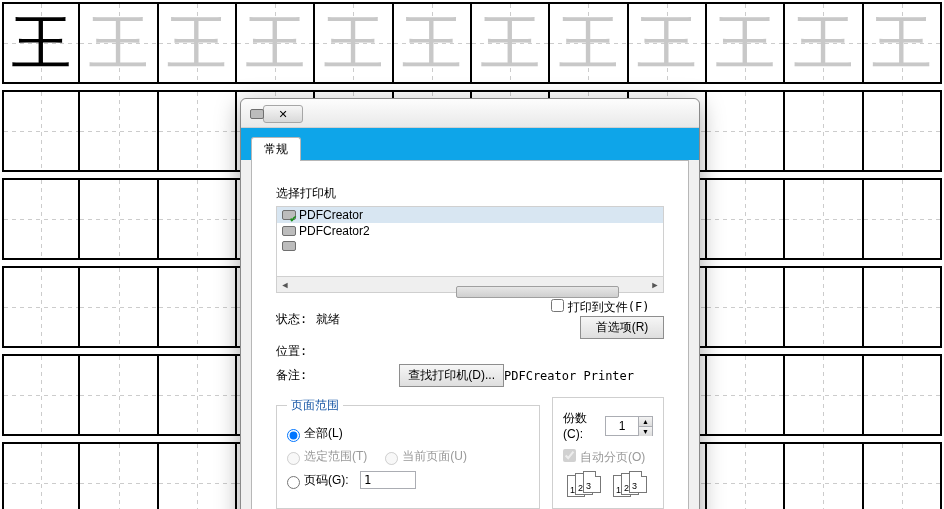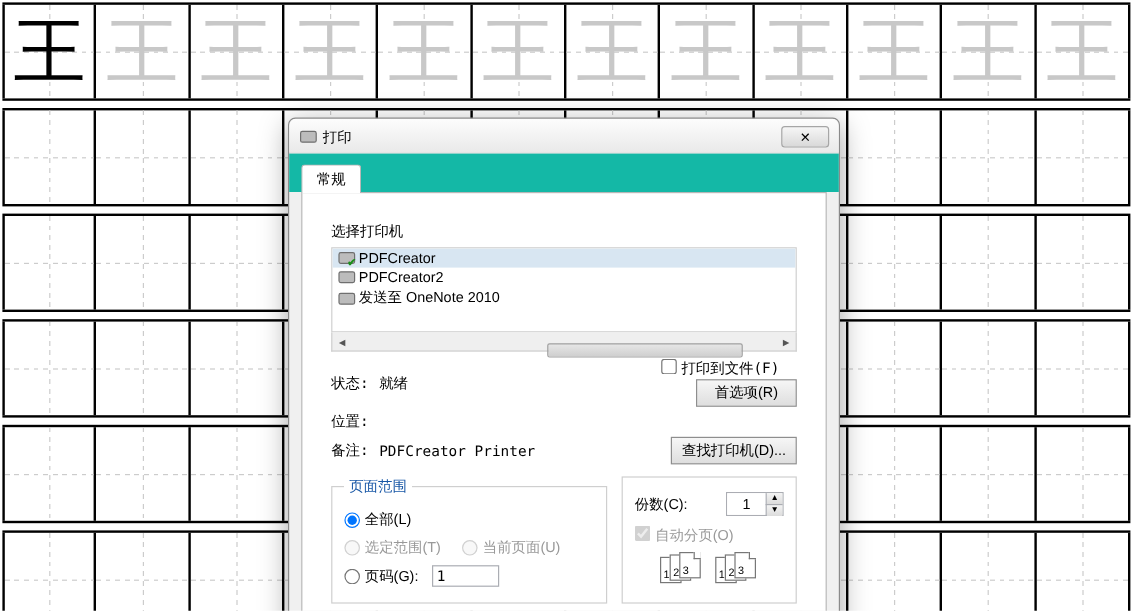--- a/index.html
+++ b/index.html
@@ -59,21 +59,21 @@
   }
   .titlebar .tt { margin-left: 6px; flex: 1; }
   .titlebar .xbtn {
     width: 40px; height: 18px;
     border: 1px solid #a6a6a6; border-radius: 3px;
     display: flex; align-items: center; justify-content: center;
     background: linear-gradient(#f6f6f6,#d9d9d9);
     font-family: "Segoe UI Symbol", sans-serif;
     font-size: 11px;
   }
-  .tabstrip { padding: 8px 10px 0 10px; background: #14b8a6; }
+  .tabstrip { padding: 8px 10px 0 10px; background: #0ea5e9; }
   .tab {
     display: inline-block;
     padding: 3px 12px;
     border: 1px solid #b7b7b7; border-bottom: none;
     background: #fff;
     border-radius: 3px 3px 0 0;
     position: relative; top: 1px;
   }
   .panel {
     margin: 0 10px 10px 10px;
@@ -123,21 +123,21 @@
     font-family: SimSun, Tahoma, sans-serif;
   }
 
   .lower { display: flex; gap: 12px; margin-top: 10px; }
   fieldset {
     border: 1px solid #cfcfcf;
     padding: 8px 10px 10px 10px;
     margin: 0;
   }
   legend { padding: 0 4px; color: #1857a6; }
-  .radio-line { display: flex; align-items: center; gap: 4px; margin: 3px 0; font-family: SimSun, Tahoma, sans-serif; }
+  .radio-line { display: flex; align-items: flex-end; gap: 4px; margin: 3px 0; font-family: SimSun, Tahoma, sans-serif; }
   .radio-line.dis { color: #999; }
   .radio-line input { margin: 0; }
   .tin {
     width: 56px; height: 18px;
     border: 1px solid #abadb3; padding: 0 3px;
     font-family: SimSun, monospace; font-size: 12px;
   }
   .hint { margin-top: 4px; font-family: SimSun, monospace; }
 
   .copies { flex: 1; }
@@ -276,21 +276,20 @@
       <div class="cell"></div>
       <div class="cell"></div>
       <div class="cell"></div>
       <div class="cell"></div>
     </div>
 </div>
 
 <div class="dialog">
   <div class="titlebar">
     <span class="pico"></span>
-    <span class="tt">打印</span>
     <span class="xbtn">✕</span>
   </div>
 
   <div class="tabstrip">
     <span class="tab">常规</span>
   </div>
 
   <div class="panel">
     <div class="section-label">选择打印机</div>
 
@@ -298,21 +297,20 @@
       <div class="printer-item selected">
         <span class="pico ok"></span>
         <span>PDFCreator</span>
       </div>
       <div class="printer-item">
         <span class="pico"></span>
         <span>PDFCreator2</span>
       </div>
       <div class="printer-item">
         <span class="pico"></span>
-        <span>发送至 OneNote 2010</span>
       </div>
     </div>
     <div class="hscroll">
       <span class="btn">◄</span>
       <span class="track">
           <span class="thumb"></span>
         </span>
       <span class="btn">►</span>
     </div>
 
@@ -326,28 +324,28 @@
         </label>
         &nbsp;
         <span class="btn7">首选项(R)</span>
       </span>
 
       <span>位置:</span>
       <span></span>
       <span></span>
 
       <span>备注:</span>
-      <span>PDFCreator Printer</span>
       <span style="text-align:right">
         <span class="btn7">查找打印机(D)...</span>
       </span>
+      <span>PDFCreator Printer</span>
     </div>
 
     <div class="lower">
-      <fieldset style="width:230px">
+      <fieldset style="width:264px">
         <legend>页面范围</legend>
         <label class="radio-line">
           <input type="radio" name="rng" checked="" style="">
           <span>全部(L)</span>
         </label>
         <div style="display:flex; gap:18px">
           <label class="radio-line dis">
             <input type="radio" name="rng" disabled="" style="">
             <span>选定范围(T)</span>
           </label>

